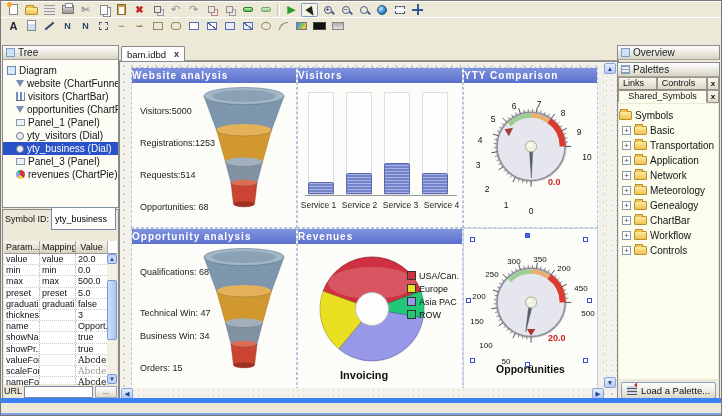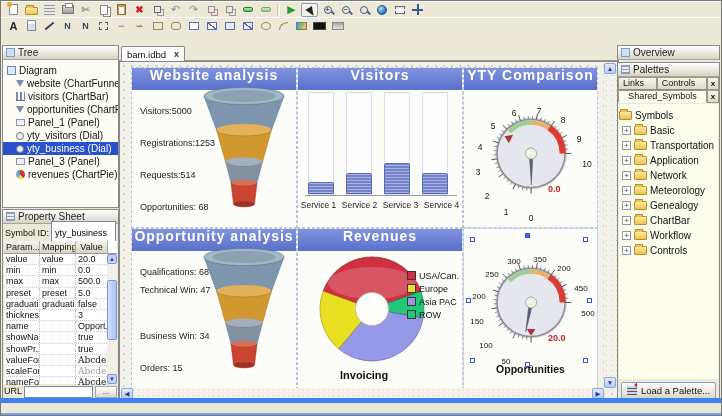--- a/index.html
+++ b/index.html
@@ -85,21 +85,21 @@
 .url-row{position:absolute;bottom:0;left:0;right:0;height:16px;display:flex;align-items:flex-start;gap:2px;padding:1px;font-size:9px}
 .url-row input{flex:1;height:12px;border:1px solid #7a8aa8;min-width:0}
 .dots-btn{width:22px;height:12px;border:1px solid #98a8c8;background:linear-gradient(#fff,#ddd9c8);font-size:8px;line-height:10px;text-align:center}
 
 .canvas-area{position:absolute;left:118px;top:44px;width:500px;bottom:13px}
 .tab-bar{height:16px;position:relative;border-bottom:1px solid #9a968a}
 .doc-tab{position:absolute;left:2px;top:1px;height:15px;background:#fff;border:1px solid #888;border-bottom:none;padding:0 5px;display:flex;gap:8px;align-items:center;font-size:9.5px;border-radius:2px 2px 0 0}
 .tab-close{color:#333;font-size:9px;font-weight:bold;cursor:default}
 .canvas{position:absolute;top:16px;left:0;right:0;bottom:0;border:1px solid #888;background-color:#f2f1ea;background-image:radial-gradient(#d5d1bf 0.8px,transparent 0.8px);background-size:8px 8px;overflow:hidden}
 .dpanel{position:absolute;background:#fcfcf9;border:1px dashed #b9c4da}
-.dhead{height:22px;background:linear-gradient(#8093de,#5a70cc);color:#fff;font-weight:bold;font-size:14px;letter-spacing:1px;text-align:center;line-height:15px;white-space:nowrap;overflow:hidden}
+.dhead{height:15px;background:linear-gradient(#8093de,#5a70cc);color:#fff;font-weight:bold;font-size:10px;letter-spacing:1px;text-align:left;line-height:15px;white-space:nowrap;overflow:hidden}
 .metric{position:absolute;left:8px;font-size:9px;color:#222;white-space:nowrap}
 .funnel{position:absolute;right:2px;top:18px}
 
 .bars{position:absolute;left:7px;top:24px;width:152px;height:104px;border-bottom:1px solid #999}
 .btrack{position:absolute;bottom:0;width:26px;height:103px;border:1px solid #dcdce6;background-color:#fdfdfd;background-image:radial-gradient(#c4c8dc 0.7px,transparent 0.7px);background-size:4px 4px}
 .bfill{position:absolute;bottom:0;left:-1px;right:-1px;background:repeating-linear-gradient(0deg,rgba(255,255,255,.4) 0 1px,transparent 1px 3px),#7383cb;border:1px solid #5a6ab8;border-radius:2px 2px 0 0}
 .bar-labels{position:absolute;left:0px;top:132px;width:164px;display:flex}
 .bar-labels span{width:41px;text-align:center;font-size:8.5px;color:#222}
 
 .dial-wrap{position:relative;width:135px;height:128px;margin:2px auto 0}
@@ -302,24 +302,20 @@
           <span>Panel_3 (Panel)</span>
         </div>
         <div class="tree-row child">
           <span class="ti ti-pie"></span>
           <span>revenues (ChartPie)</span>
         </div>
       </div>
     </div>
 
     <div class="prop-panel">
-      <div class="side-hd">
-        <span class="ph-ic grid"></span>
-        <span>Property Sheet</span>
-      </div>
       <div class="sid-row">
         <span>Symbol ID:</span>
         <input value="yty_business" style="">
       </div>
       <div class="ptable">
         <div class="prow hdr">
           <span class="pc pc1">Param...</span>
           <span class="pc pc2">Mapping</span>
           <span class="pc pc3">Value</span>
         </div>
@@ -530,21 +526,21 @@
           <ellipse cx="50" cy="10" rx="32" ry="6" fill="#8ba2b4"></ellipse>
           <ellipse cx="50" cy="44" rx="27.5" ry="6" fill="#e2b158"></ellipse>
           <path d="M22.5 44 A27.5 6 0 0 0 77.5 44 L68.5 76 A18.5 4.5 0 0 1 31.5 76 Z" fill="#d0982f" stroke="#a8781e" stroke-width="0.5"></path>
           <ellipse cx="50" cy="76" rx="18.5" ry="4.5" fill="#a2afbc"></ellipse>
           <path d="M31.5 76 A18.5 4.5 0 0 0 68.5 76 L63 97 A13 3.2 0 0 1 37 97 Z" fill="#8292a2" stroke="#65788a" stroke-width="0.5"></path>
           <ellipse cx="50" cy="97" rx="13" ry="3.2" fill="#d96e55"></ellipse>
           <path d="M37 97 A13 3.2 0 0 0 63 97 L60.5 118 A10.5 2.8 0 0 1 39.5 118 Z" fill="#ca4431" stroke="#9a2f1e" stroke-width="0.5"></path>
           <ellipse cx="50" cy="118" rx="10.5" ry="2.8" fill="#9e3122"></ellipse>
         </svg>
         <span class="metric" style="top:38px">Qualifications: 68</span>
-        <span class="metric" style="top:56px">Technical Win: 47</span>
+        <span class="metric" style="top:79px">Technical Win: 47</span>
         <span class="metric" style="top:102px">Business Win: 34</span>
         <span class="metric" style="top:134px">Orders: 15</span>
       </div>
 
       <div class="dpanel" style="left:177px;top:166px;width:166px;height:162px">
         <div class="dhead">Revenues</div>
         <svg width="150" height="120" viewBox="0 0 150 120" style="position:absolute;left:2px;top:18px">
           <path d="M72 62 L23.1 44.2 A52 52 0 0 1 120.9 44.2 Z" fill="#d03040" stroke="#7a1a24" stroke-width="0.6"></path>
           <path d="M72 62 L120.9 44.2 A52 52 0 0 1 123.2 71.0 Z" fill="#20c878" stroke="#127a48" stroke-width="0.6"></path>
           <path d="M72 62 L123.2 71.0 A52 52 0 0 1 38.6 101.8 Z" fill="#9898e8" stroke="#5656a0" stroke-width="0.6"></path>

